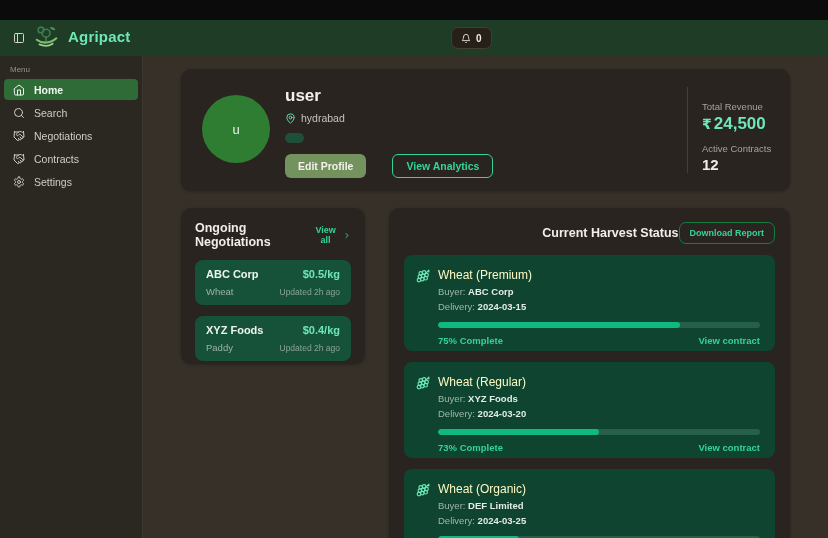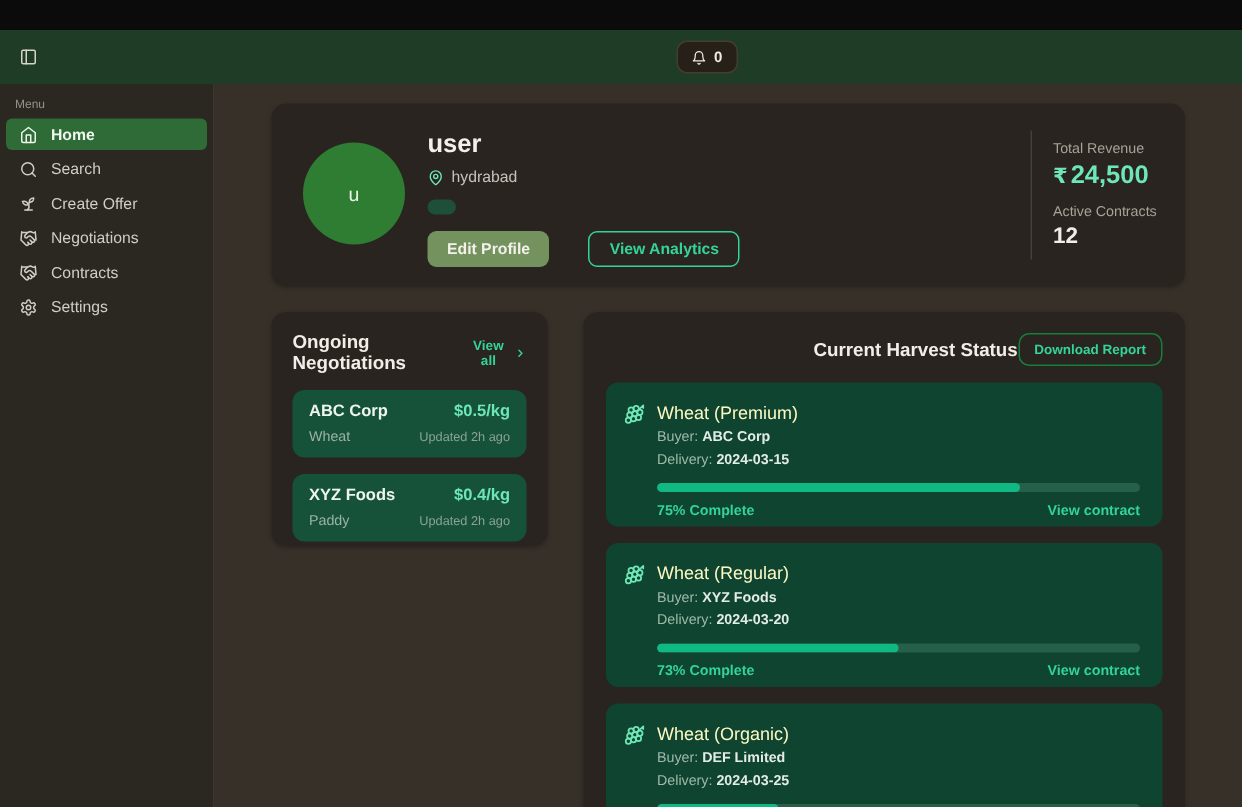--- a/index.html
+++ b/index.html
@@ -52,21 +52,21 @@
   .profile-name { font-size:17px; font-weight:bold; color:#f4f0e9; }
   .location-row { display:flex; align-items:center; gap:5px; margin-top:6px; font-size:10.5px; color:#c7c2b9; }
   .location-row svg { width:11px; height:11px; color:var(--accent_mint,#6ee7b7); }
   .status-pill { width:19px; height:10px; border-radius:5px; background:var(--pill_bg,#1d4f39); margin-top:9px; }
   .profile-buttons { display:flex; gap:26px; margin-top:11px;justify-content:flex-end; }
   .btn-edit { background:var(--edit_button_bg,#74925e); color:#f3f1ea; border:none; border-radius:6px;
     padding:5px 13px; font-size:10.5px; font-weight:bold; cursor:pointer; }
   .btn-analytics { background:transparent; color:var(--accent_green,#34d399); border:1px solid var(--accent_green,#34d399);
     border-radius:6px; padding:5px 13px; font-size:10.5px; font-weight:bold; cursor:pointer; }
   .profile-stats { position:absolute; right:13px; top:18px; bottom:18px; width:90px;
-    border-left:1px solid #453f35; padding-left:14px; display:flex; flex-direction:column; justify-content:center; }
+    border-left:1px solid #453f35; padding-left:14px; display:flex; flex-direction:column; justify-content:flex-end; }
   .stat-label { font-size:9.5px; color:var(--text_muted,#a8a299); }
   .stat-revenue { font-size:17px; font-weight:bold; color:var(--accent_mint,#6ee7b7); margin:2px 0 9px; }
   .stat-revenue .rupee { font-size:14px; margin-right:2px; }
   .stat-contracts { font-size:15px; font-weight:bold; color:#f1ede6; margin-top:2px; }
 
   
   .neg-panel { position:absolute; left:38px; top:152px; width:184px; height:156px; padding:13px 14px; }
   .panel-head { display:flex; align-items:center; justify-content:flex-end; }
   .panel-title { font-size:12.5px; font-weight:bold; color:#f2eee7; }
   .view-all { display:flex; align-items:center; gap:3px; background:none; border:none; cursor:pointer;
@@ -104,20 +104,31 @@
 
   <div class="top-strip"></div>
 
   <div class="header">
     <button class="panel-toggle" aria-label="toggle sidebar">
       <svg viewBox="0 0 24 24" fill="none" stroke="currentColor" stroke-width="2" stroke-linecap="round" stroke-linejoin="round">
           <rect x="3" y="3" width="18" height="18" rx="2"></rect>
           <path d="M9 3v18"></path>
         </svg>
     </button>
+    <div class="brand">
+      <svg class="brand-logo" viewBox="0 0 32 26" fill="none" stroke-linecap="round" stroke-linejoin="round">
+        <circle cx="15" cy="10" r="4.2" stroke="#3f7a4a" stroke-width="1.8"></circle>
+        <circle cx="9.5" cy="6.5" r="3" stroke="#3f7a4a" stroke-width="1.8"></circle>
+        <path d="M19 3.5c3-.6 5.2.6 6 3-2.8.8-5.1-.2-6-3z" fill="#4f8f55"></path>
+        <path d="M15 14v4" stroke="#3f7a4a" stroke-width="1.8"></path>
+        <path d="M5 17c6 4.5 15 4 21-1.5" stroke="#7cc06e" stroke-width="2.2"></path>
+        <path d="M8 22c5 2.2 10 1.8 14-.8" stroke="#9ad08a" stroke-width="2"></path>
+      </svg>
+      <span class="brand-name">Agripact</span>
+    </div>
     <button class="bell-btn">
       <svg viewBox="0 0 24 24" fill="none" stroke="currentColor" stroke-width="2" stroke-linecap="round" stroke-linejoin="round">
           <path d="M6 8a6 6 0 0 1 12 0c0 7 3 9 3 9H3s3-2 3-9"></path>
           <path d="M10.3 21a1.94 1.94 0 0 0 3.4 0"></path>
         </svg>
       <span class="bell-count">0</span>
     </button>
   </div>
 
   <div class="sidebar">
@@ -129,29 +140,20 @@
             <path d="M9 22V12h6v10"></path>
           </svg>
         <span>Home</span>
       </div>
       <div class="nav-item">
         <svg viewBox="0 0 24 24" fill="none" stroke="currentColor" stroke-width="2" stroke-linecap="round" stroke-linejoin="round">
             <circle cx="11" cy="11" r="8"></circle>
             <path d="m21 21-4.3-4.3"></path>
           </svg>
         <span>Search</span>
-      </div>
-      <div class="nav-item">
-        <svg viewBox="0 0 24 24" fill="none" stroke="currentColor" stroke-width="2" stroke-linecap="round" stroke-linejoin="round">
-            <path d="M7 20h10"></path>
-            <path d="M10 20c5.5-2.5.8-6.4 3-10"></path>
-            <path d="M9.5 9.4c1.1.8 1.8 2.2 2.3 3.7-2 .4-3.5.4-4.8-.3-1.2-.6-2.3-1.9-3-4.2 2.8-.5 4.4 0 5.5.8z"></path>
-            <path d="M14.1 6a7 7 0 0 0-1.1 4c1.9-.1 3.3-.6 4.3-1.4 1-1 1.6-2.3 1.7-4.6-2.7.1-4 1-4.9 2z"></path>
-          </svg>
-        <span>Create Offer</span>
       </div>
       <div class="nav-item">
         <svg viewBox="0 0 24 24" fill="none" stroke="currentColor" stroke-width="2" stroke-linecap="round" stroke-linejoin="round">
             <path d="m11 17 2 2a1 1 0 1 0 3-3"></path>
             <path d="m14 14 2.5 2.5a1 1 0 1 0 3-3l-3.88-3.88a3 3 0 0 0-4.24 0l-.88.88a1 1 0 1 1-3-3l2.81-2.81a5.79 5.79 0 0 1 7.06-.87l.47.28a2 2 0 0 0 1.42.25L21 4"></path>
             <path d="m21 3 1 11h-2"></path>
             <path d="M3 3 2 14l6.5 6.5a1 1 0 1 0 3-3"></path>
             <path d="M3 4h8"></path>
           </svg>
         <span>Negotiations</span>

